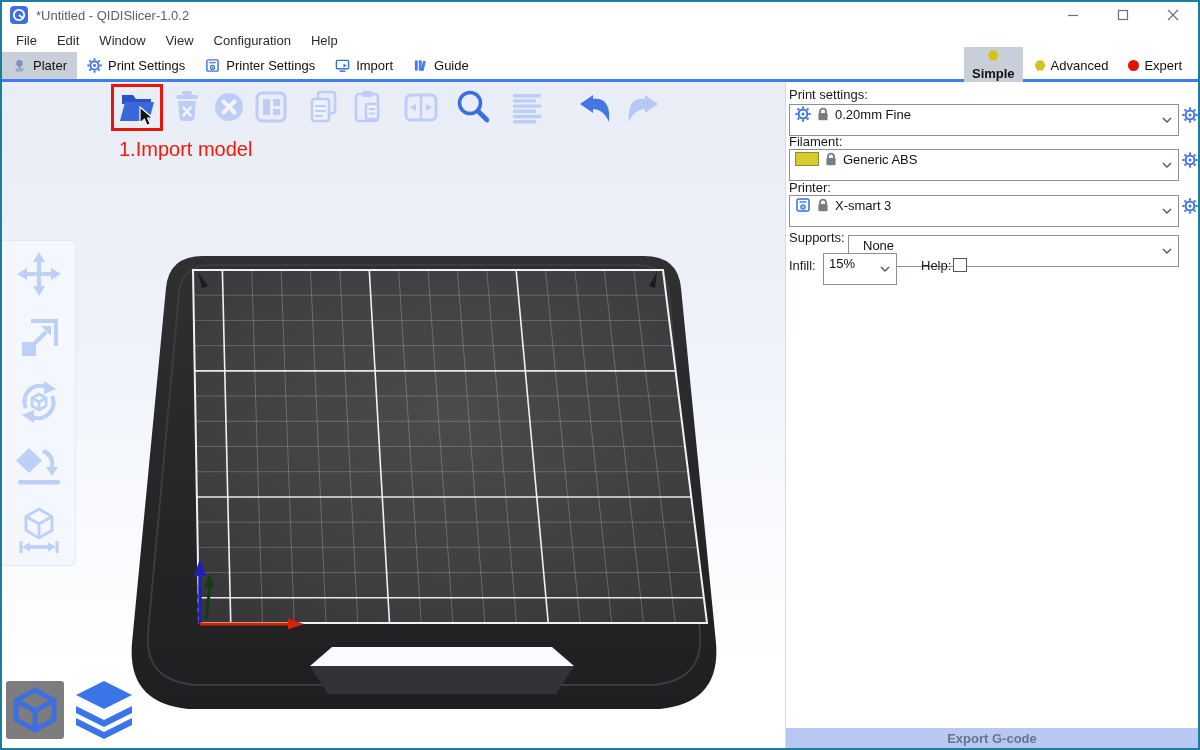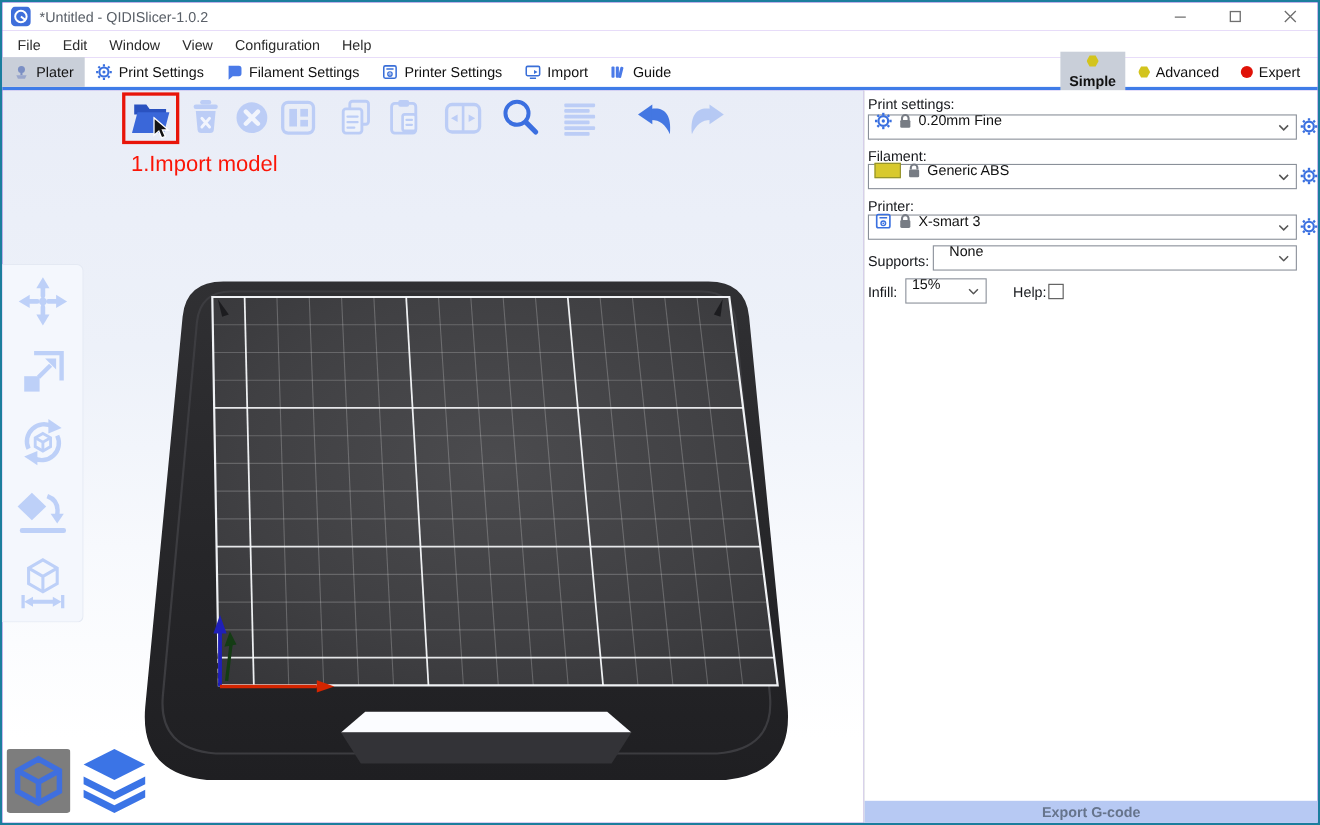--- a/index.html
+++ b/index.html
@@ -34,21 +34,21 @@
   .annotation{position:absolute;left:100px;top:56px;font-size:20px;color:#fb1507;white-space:nowrap;margin-left:17px;}
   
   .side-tools{position:absolute;left:0;top:158px;width:74px;padding:8px 0 10px 0;display:flex;flex-direction:column;align-items:center;gap:14px;
               background:#f4f7fd;border:1px solid #e4e9f3;border-left:none;border-radius:0 6px 6px 0;box-sizing:border-box;}
   .sbtn{width:48px;height:50px;display:flex;align-items:center;justify-content:center;background:none;border:none;padding:0;}
   .view-toggles{position:absolute;left:4px;bottom:9px;display:flex;align-items:flex-end;gap:8px;}
   .vbtn{background:none;border:none;padding:0;display:block;}
   
   .right-panel{position:relative;width:412px;background:#fff;border-left:1px solid #d7dae0;font-size:13px;}
   .rlabel{position:absolute;color:#16181c;}
-  .combo{position:absolute;display:flex;align-items:center;gap:6px;background:#fff;border:1px solid #8a9099;height:23px;
+  .combo{position:absolute;display:flex;align-items:center;gap:6px;background:#fff;border:1px solid #8a9099;height:32px;
          padding:0 24px 12px 5px;box-sizing:border-box;}
   .combo .ctext{color:#111;white-space:nowrap;}
   .chev{position:absolute;right:6px;top:50%;transform:translateY(-50%);}
   .gearbtn{position:absolute;left:396px;width:16px;height:16px;background:none;border:none;padding:0;}
   .swatch{width:24px;height:14px;background:#d8c92d;border:1px solid #8f8f2e;box-sizing:border-box;}
   .cb{position:absolute;width:14px;height:14px;border:1px solid #555;background:#fff;box-sizing:border-box;}
   .export{position:absolute;left:0;right:0;bottom:2px;height:21px;background:#b7c9f3;color:#66748c;font-weight:bold;
           font-size:13px;display:flex;align-items:center;justify-content:center;border:none;}
 </style>
 </head>
@@ -124,26 +124,20 @@
         <rect x="7" y="8" width="2" height="3" fill="#7b8fc4"></rect>
         <path d="M3 11 H13 L11.4 14.5 H4.6 Z" fill="#9aa7cc"></path>
       </svg>
       <span>Plater</span>
     </div>
     <div class="tab">
       <svg width="15" height="15" viewBox="0 0 16 16">
           <use href="#sym-gear"></use>
         </svg>
       <span>Print Settings</span>
-    </div>
-    <div class="tab">
-      <svg width="15" height="15" viewBox="0 0 16 16">
-        <path d="M3 2 h10 a2.5 2.5 0 0 1 2.5 2.5 v5 a2.5 2.5 0 0 1 -2.5 2.5 h-6 l-4 3.5 z" fill="#4a7ae8"></path>
-      </svg>
-      <span>Filament Settings</span>
     </div>
     <div class="tab">
       <svg width="15" height="15" viewBox="0 0 16 16">
         <rect x="2" y="2" width="12" height="12" rx="1.6" fill="none" stroke="#3a6fd8" stroke-width="1.5"></rect>
         <line x1="4.5" y1="5" x2="11.5" y2="5" stroke="#3a6fd8" stroke-width="1.3"></line>
         <circle cx="8" cy="10" r="2.1" fill="none" stroke="#3a6fd8" stroke-width="1.3"></circle>
         <circle cx="8" cy="10" r="0.8" fill="#3a6fd8"></circle>
       </svg>
       <span>Printer Settings</span>
     </div>
@@ -478,21 +472,21 @@
             <use href="#sym-chev"></use>
           </svg>
       </div>
       <button class="gearbtn" style="top:116px">
         <svg width="16" height="16" viewBox="0 0 16 16">
             <use href="#sym-gear"></use>
           </svg>
       </button>
 
       <span class="rlabel" style="left:3px;top:148px">Supports:</span>
-      <div class="combo" style="left:62px;top:141px;width:331px;padding-left:14px">
+      <div class="combo" style="left:62px;top:153px;width:331px;padding-left:14px">
         <span class="ctext">None</span>
         <svg class="chev" width="10" height="6" viewBox="0 0 10 6">
             <use href="#sym-chev"></use>
           </svg>
       </div>
 
       <span class="rlabel" style="left:3px;top:176px">Infill:</span>
       <div class="combo" style="left:37px;top:171px;width:74px">
         <span class="ctext">15%</span>
         <svg class="chev" width="10" height="6" viewBox="0 0 10 6">

